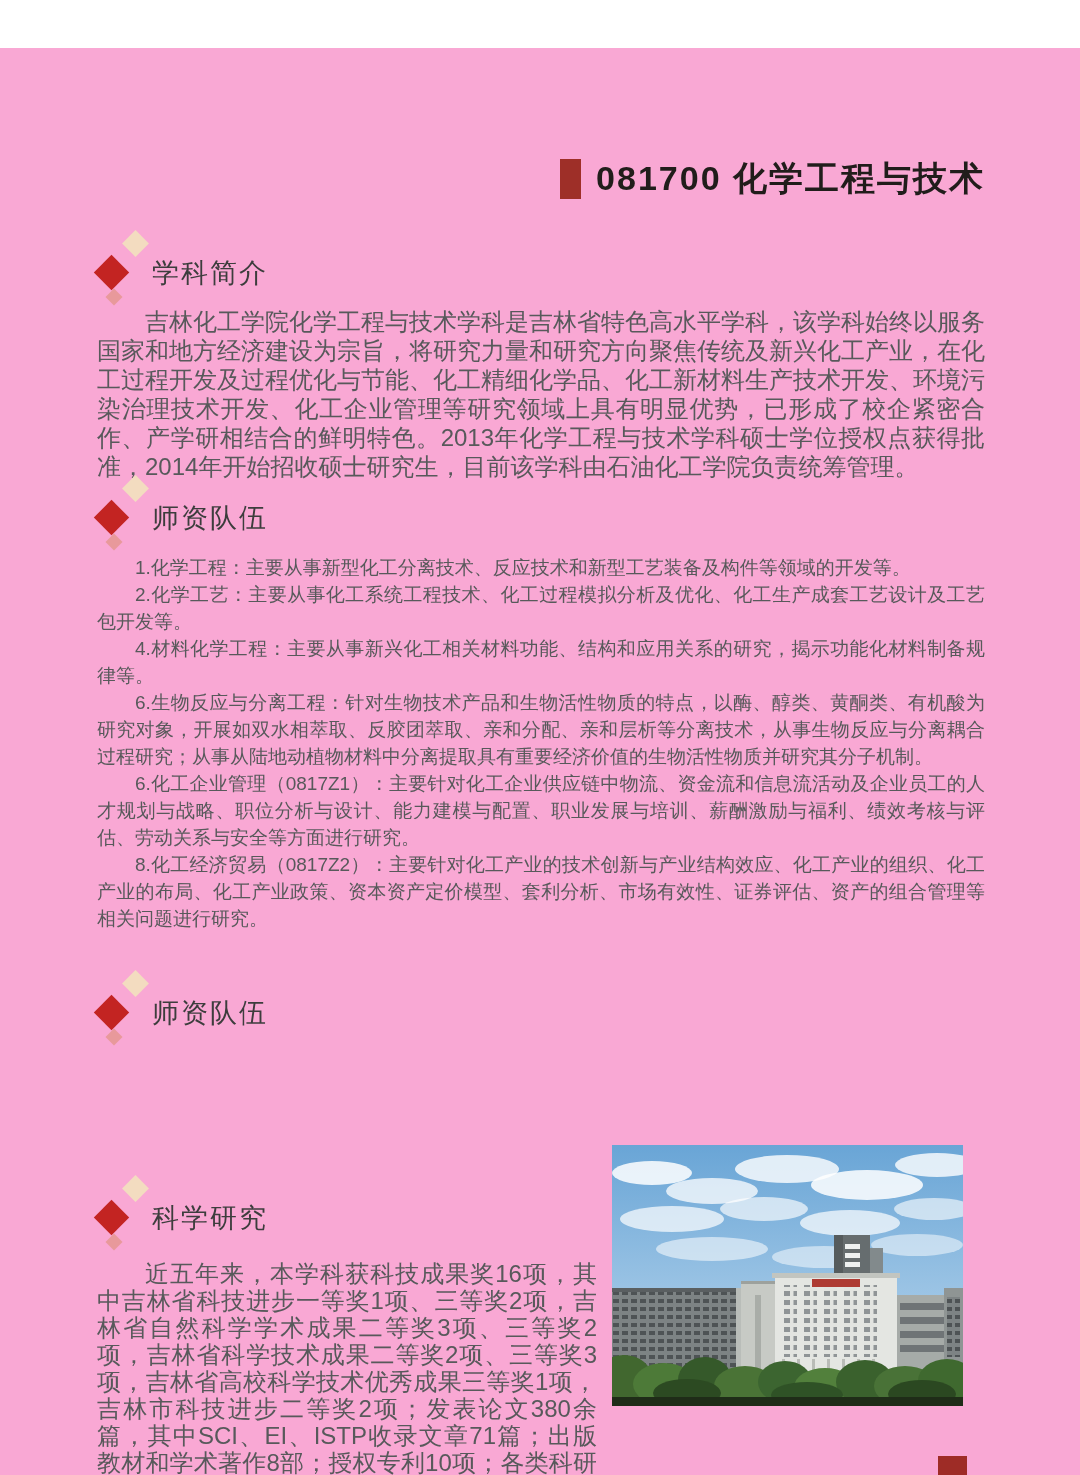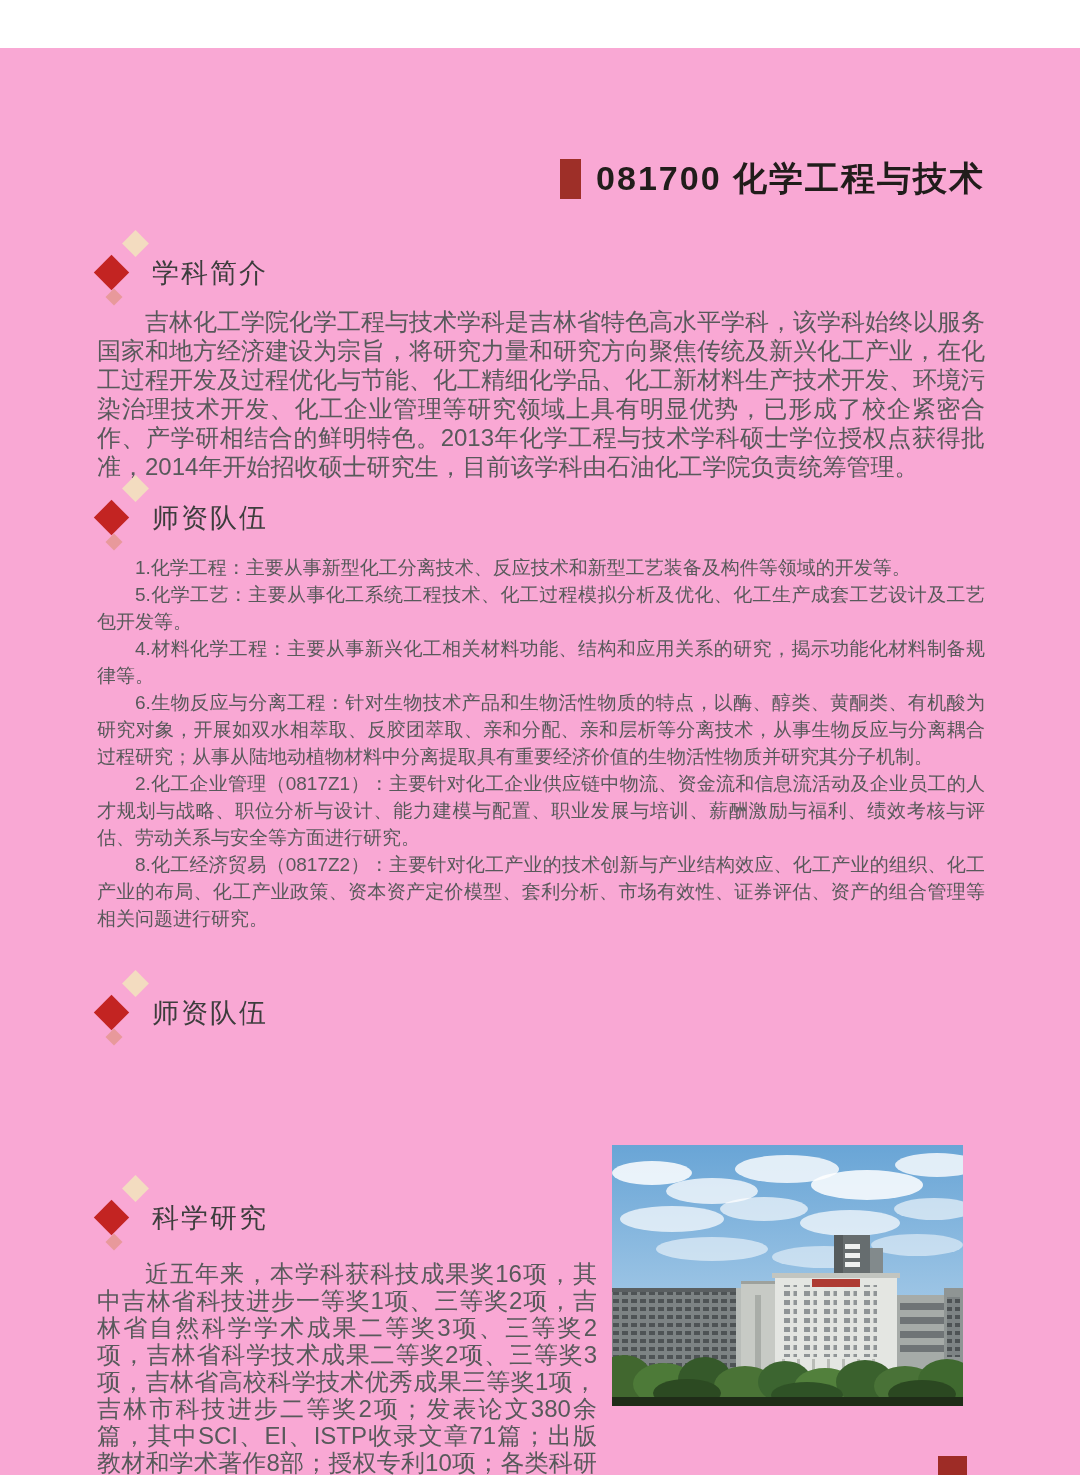--- a/index.html
+++ b/index.html
@@ -86,24 +86,24 @@
   <div class="section-head" style="top:428px;">
     <span class="dmd-cluster">
       <i class="dmd peach"></i>
       <i class="dmd red"></i>
       <i class="dmd pink"></i>
     </span>
     <h2>师资队伍</h2>
   </div>
   <div class="list">
     <p>1.化学工程：主要从事新型化工分离技术、反应技术和新型工艺装备及构件等领域的开发等。</p>
-    <p>5.化学工艺：主要从事化工系统工程技术、化工过程模拟分析及优化、化工生产成套工艺设计及工艺包开发等。</p>
+    <p>2.化学工艺：主要从事化工系统工程技术、化工过程模拟分析及优化、化工生产成套工艺设计及工艺包开发等。</p>
     <p>4.材料化学工程：主要从事新兴化工相关材料功能、结构和应用关系的研究，揭示功能化材料制备规律等。</p>
     <p>6.生物反应与分离工程：针对生物技术产品和生物活性物质的特点，以酶、醇类、黄酮类、有机酸为研究对象，开展如双水相萃取、反胶团萃取、亲和分配、亲和层析等分离技术，从事生物反应与分离耦合过程研究；从事从陆地动植物材料中分离提取具有重要经济价值的生物活性物质并研究其分子机制。</p>
-    <p>2.化工企业管理（0817Z1）：主要针对化工企业供应链中物流、资金流和信息流活动及企业员工的人才规划与战略、职位分析与设计、能力建模与配置、职业发展与培训、薪酬激励与福利、绩效考核与评估、劳动关系与安全等方面进行研究。</p>
+    <p>6.化工企业管理（0817Z1）：主要针对化工企业供应链中物流、资金流和信息流活动及企业员工的人才规划与战略、职位分析与设计、能力建模与配置、职业发展与培训、薪酬激励与福利、绩效考核与评估、劳动关系与安全等方面进行研究。</p>
     <p>8.化工经济贸易（0817Z2）：主要针对化工产业的技术创新与产业结构效应、化工产业的组织、化工产业的布局、化工产业政策、资本资产定价模型、套利分析、市场有效性、证券评估、资产的组合管理等相关问题进行研究。</p>
   </div>
 
   <div class="section-head" style="top:923px;">
     <span class="dmd-cluster">
       <i class="dmd peach"></i>
       <i class="dmd red"></i>
       <i class="dmd pink"></i>
     </span>
     <h2>师资队伍</h2>

